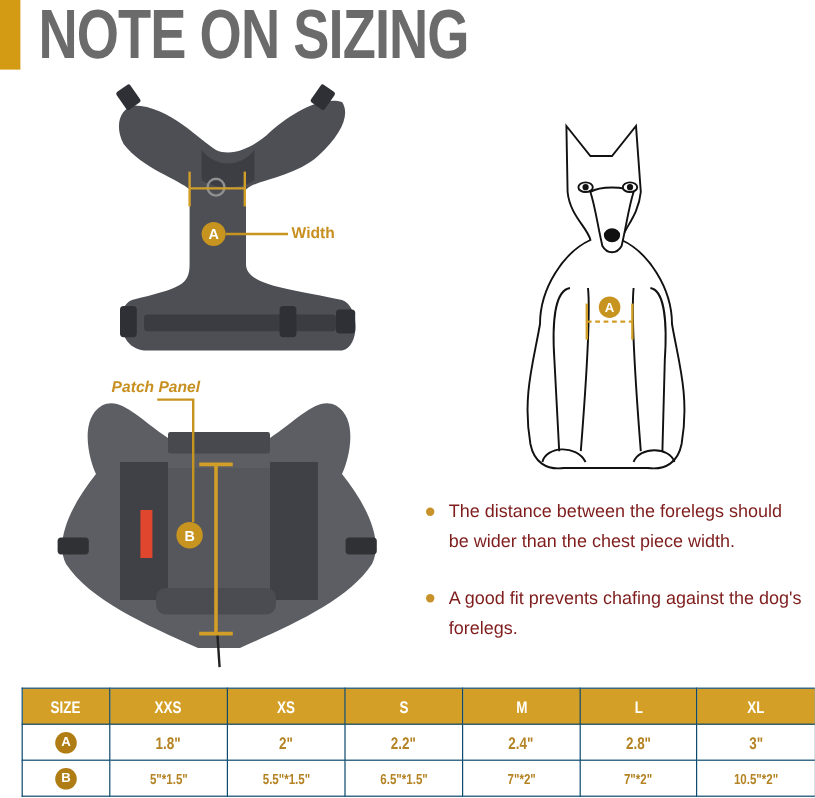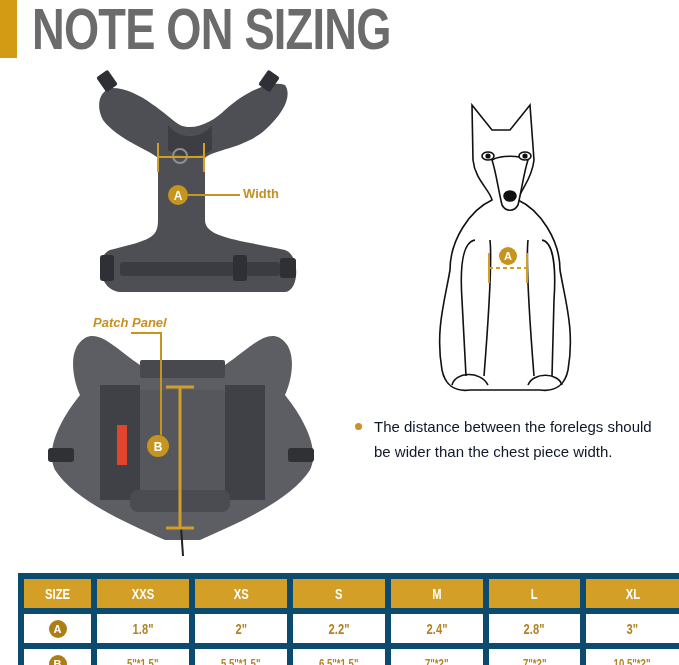--- a/index.html
+++ b/index.html
@@ -2,24 +2,24 @@
 <html><head>
 <meta charset="utf-8">
 <style>
   html, body { margin:0; padding:0; background:#ffffff; }
   body { width:679px; height:665px; position:relative; overflow:hidden; font-family:"Liberation Sans", sans-serif; }
   .gold-bar { position:absolute; left:0; top:0; width:17px; height:58px; background:#d39a14; }
   .title { position:absolute; left:32px; top:-4px; font-family:"Liberation Sans", sans-serif; font-weight:bold; font-size:58px; color:#6b6b6b; letter-spacing:-1px; transform:scaleX(0.78); transform-origin:left top; white-space:nowrap; line-height:66px; }
   .art { position:absolute; left:0; top:0; }
   .label { position:absolute; font-weight:bold; color:#c79020; font-size:13px; white-space:nowrap;text-align:center; }
   .bullets { position:absolute; left:352px; top:414px; width:320px; }
-  .bullet { position:relative; padding-left:22px; color:#0f172a; font-size:15px; line-height:25px; margin-bottom:22px; }
+  .bullet { position:relative; padding-left:22px; color:#7f1d1d; font-size:15px; line-height:25px; margin-bottom:22px; }
   .bullet .dot { position:absolute; left:3px; top:9px; width:7px; height:7px; border-radius:50%; background:#c8922a; }
   table.size { position:absolute; left:18px; top:573px; border-collapse:collapse; width:661px; table-layout:fixed; }
-  table.size td, table.size th { border:6px solid #0c4a6e; height:29px; text-align:center; padding:0; font-family:"Liberation Sans", sans-serif; }
+  table.size td, table.size th { border:1px solid #0c4a6e; height:29px; text-align:center; padding:0; font-family:"Liberation Sans", sans-serif; }
   table.size th { background:#d39f27; color:#ffffff; font-size:14px; font-weight:bold; }
   table.size td { background:#ffffff; color:#b38324; font-size:14px; font-weight:bold; }
   table.size td.b { font-size:12px; }
   .cond { display:inline-block; transform:scaleX(0.8); }
   .badge { display:inline-block; width:18px; height:18px; border-radius:50%; background:#b07d14; color:#fff; font-size:11px; font-weight:bold; line-height:18px; text-align:center; }
 </style>
 </head>
 <body>
 
 <div class="gold-bar"></div>
@@ -85,20 +85,24 @@
 </svg>
 
 <div class="label" style="left:243px; top:186px;">Width</div>
 <div class="label" style="left:93px; top:315px;font-style:italic;">Patch Panel</div>
 
 <div class="bullets">
   <div class="bullet">
     <span class="dot"></span>
     <span>The distance between the forelegs should be wider than the chest piece width.</span>
   </div>
+  <div class="bullet">
+    <span class="dot"></span>
+    <span>A good fit prevents chafing against the dog's forelegs.</span>
+  </div>
 </div>
 
 <table class="size">
   <colgroup>
     <col style="width:73px">
       <col style="width:98px">
       <col style="width:98px">
       <col style="width:98px">
       <col style="width:98px">
       <col style="width:97px">

